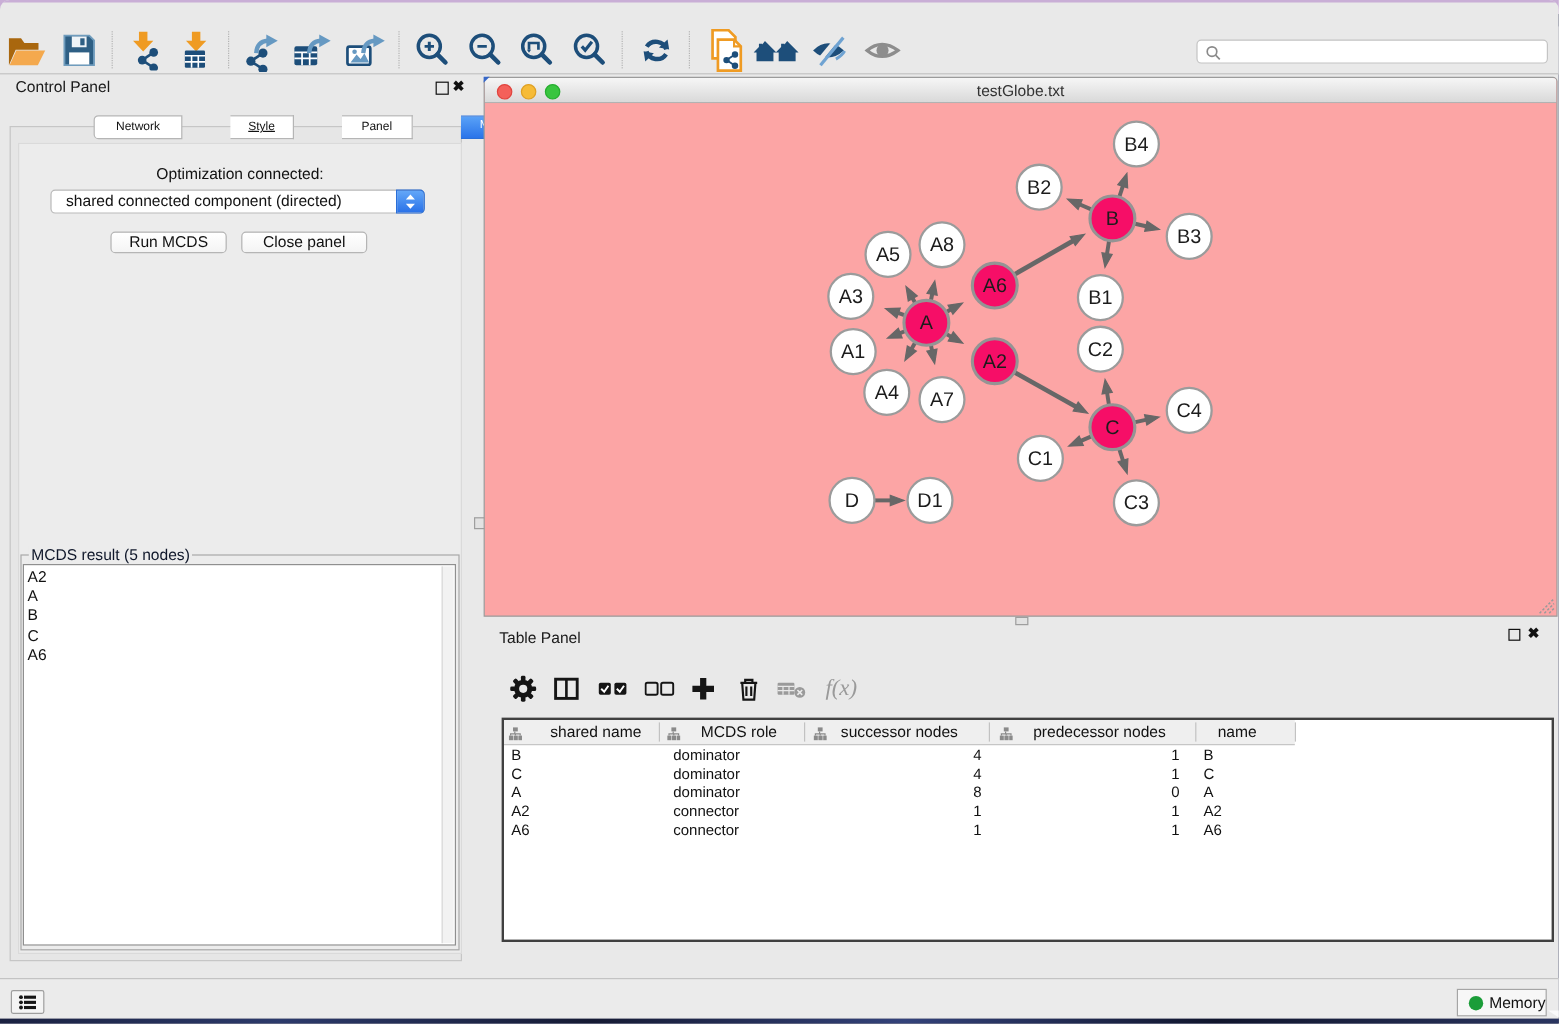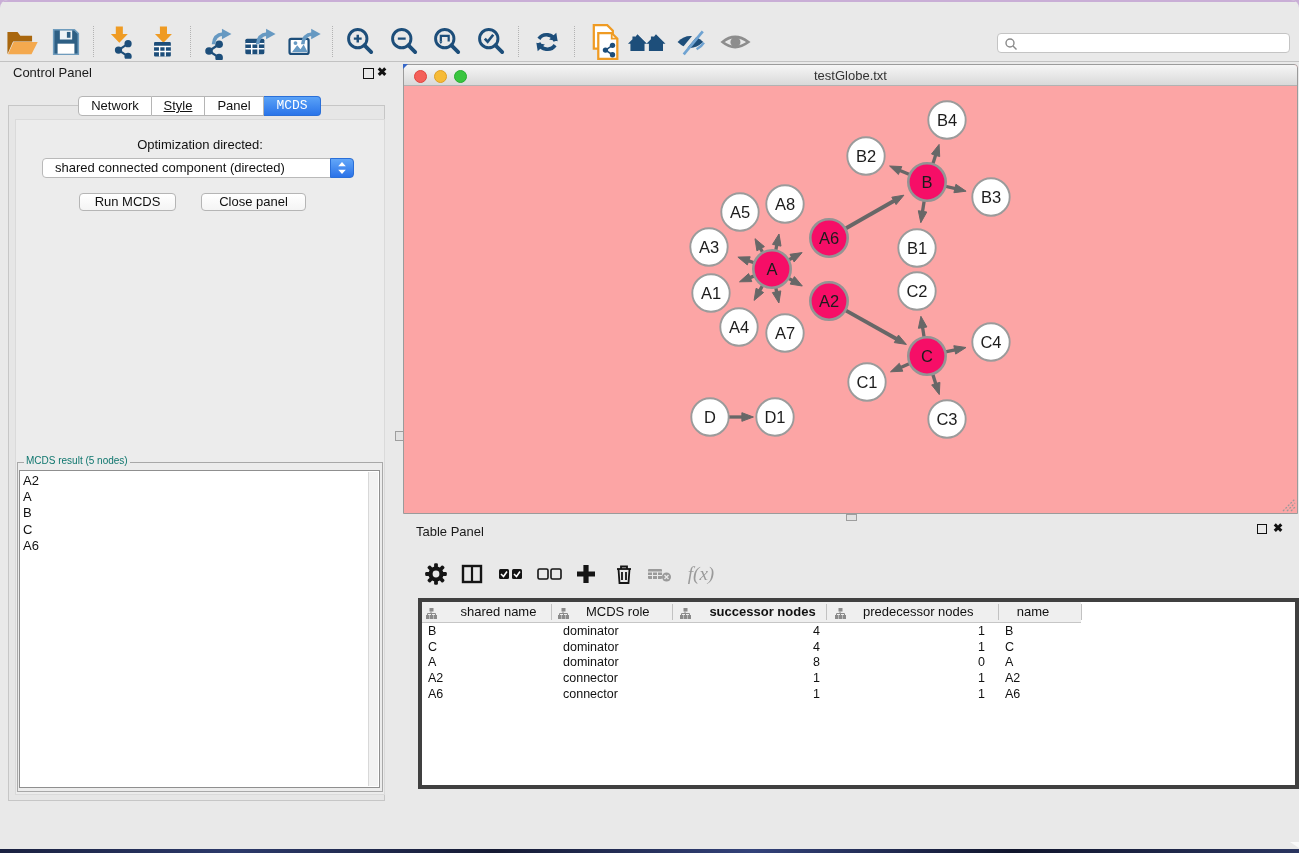--- a/index.html
+++ b/index.html
@@ -12,39 +12,39 @@
 .ttext{position:absolute;top:0;width:100%;text-align:center;font-size:13px;color:#404040;line-height:20px;}
 .toolbar{position:absolute;left:0;top:22px;width:1299px;height:39px;background:#e9e9e9;border-bottom:1px solid #c2c2c2;}
 .tsep{position:absolute;top:4px;height:31px;width:0;border-left:1px dotted #b3b3b3;}
 .ticon{position:absolute;top:0;height:39px;display:flex;align-items:center;justify-content:center;}
 #toolbar .ticon svg{transform:scale(1.12);}
 .search{position:absolute;left:997px;top:11px;width:291px;height:18px;background:#fff;border:1px solid #c4c4c4;border-radius:4px;}
 
 .cptitle{position:absolute;left:13px;top:65px;font-size:13px;color:#1a1a1a;}
 .sqbtn{position:absolute;width:9px;height:9px;border:1.6px solid #111;}
 .xbtn{position:absolute;font-size:12px;font-weight:bold;color:#111;}
-.tabbar{position:absolute;display:flex;font-size:13px;color:#111;}
+.tabbar{position:absolute;display:flex;font-size:10px;color:#111;gap:40px;}
 .tab{background:#fff;border:1px solid #b5b5b5;border-left:none;padding:0 0;text-align:center;line-height:18px;height:18px;}
 .tab.first{border-left:1px solid #b5b5b5;border-radius:4px 0 0 4px;}
 .tab.last{border-radius:0 4px 4px 0;}
 .tab.sel{background:linear-gradient(180deg,#5aa2f7,#2a74e9);color:#fff;border-color:#2a6fd8;}
 .panel1{position:absolute;left:8px;top:105px;width:375px;height:694px;border:1px solid #c6c6c6;background:#e6e6e6;}
 .panel2{position:absolute;left:15px;top:119px;width:368px;height:674px;border:1px solid #dadada;background:#ececec;}
 .btn{position:absolute;background:linear-gradient(180deg,#ffffff,#f4f4f4);border:1px solid #b5b5b5;border-radius:4px;font-size:13px;color:#111;text-align:center;line-height:16px;height:16px;}
 .grp{position:absolute;left:17px;top:462px;width:364px;height:328px;border:1px solid #a8a8a8;}
-.grplabel{position:absolute;left:24px;top:455px;font-size:10px;color:#0f766e;background:#ececec;padding:0 2px;}
+.grplabel{position:absolute;left:24px;top:455px;font-size:13px;color:#0f172a;background:#ececec;padding:0 2px;}
 .list{position:absolute;left:19px;top:470px;width:359px;height:316px;background:#fff;border:1px solid #8f8f8f;font-size:13px;color:#111;}
 .list .it{height:16.2px;line-height:16.2px;padding-left:3px;}
 .scrollv{position:absolute;right:1px;top:1px;width:9px;height:314px;background:#f2f2f2;border-left:1px solid #d8d8d8;}
 
 .netwin{position:absolute;left:403px;top:64px;width:893px;height:448px;background:#fca5a5;border:1.5px solid #9b9b9b;border-radius:4px 4px 0 0;}
 .nettb{position:absolute;left:0;top:0;width:100%;height:20px;background:linear-gradient(180deg,#f6f6f6,#d9d9d9);border-bottom:1px solid #b2b2b2;border-radius:3px 3px 0 0;}
 
 .tptitle{position:absolute;left:416px;top:524px;font-size:13px;color:#1a1a1a;}
-.tbox{position:absolute;left:418px;top:598px;width:873px;height:183px;background:#fff;border:4px solid #404040;}
+.tbox{position:absolute;left:418px;top:598px;width:873px;height:183px;background:#fff;border:2px solid #404040;}
 .thead{position:absolute;left:0;top:0;width:659px;height:20px;background:#efefef;border-bottom:1px solid #c6c6c6;font-size:13px;color:#111;}
 .hsep{position:absolute;top:2px;height:16px;width:0;border-left:1px solid #c2c2c2;}
 .hlab{position:absolute;top:0;line-height:20px;text-align:center;}
 .trow{position:absolute;font-size:12.5px;color:#111;height:15.7px;line-height:15.7px;}
 .cell{position:absolute;top:0;}
 .btabs{position:absolute;top:791px;display:flex;font-size:13px;}
 .btab{background:#fff;border:1px solid #ababab;border-left:none;height:18px;line-height:18px;text-align:center;color:#111;}
 .btab.first{border-left:1px solid #ababab;border-radius:4.5px 0 0 4.5px;}
 .btab.last{border-radius:0 4.5px 4.5px 0;}
 .btab.sel{background:linear-gradient(180deg,#58a0f7,#2d7bed);color:#fff;border-color:#2a6fd8;}
@@ -247,30 +247,30 @@
 <div class="sqbtn" style="left:363px;top:68px;"></div>
 <div class="xbtn" style="left:377px;top:65px;">✖</div>
 <div class="panel1"></div>
 <div class="panel2"></div>
 <div class="tabbar" style="left:78px;top:96px;">
  <div class="tab first" style="width:72px;">Network</div>
  <div class="tab" style="width:52px;text-decoration:underline;">Style</div>
  <div class="tab" style="width:58px;">Panel</div>
  <div class="tab sel last" style="width:56px;font-family:Liberation Mono, monospace;">MCDS</div>
 </div>
-<div class="ab" style="left:0;top:137px;width:400px;text-align:center;font-size:13px;color:#111;">Optimization directed:</div>
+<div class="ab" style="left:0;top:137px;width:400px;text-align:center;font-size:13px;color:#111;">Optimization connected:</div>
 <div class="ab" style="left:42px;top:158px;width:310px;height:18px;background:#fff;border:1px solid #b9b9b9;border-radius:4px;">
  <div class="ab" style="left:12px;top:0;font-size:13px;line-height:18px;color:#111;">shared connected component (directed)</div>
  <div class="ab" style="right:-1px;top:-1px;width:22px;height:18px;background:linear-gradient(180deg,#63a7f8,#2a72e8);border:1px solid #2a6fd8;border-radius:0 4px 4px 0;">
   <svg width="22" height="18" viewBox="0 0 22 18">
           <path d="M7.2 7.2 L11 3 L14.8 7.2 Z M7.2 10.8 L11 15 L14.8 10.8 Z" fill="#fff"></path>
         </svg>
  </div>
 </div>
-<div class="btn" style="left:79px;top:193px;width:95px;">Run MCDS</div>
+<div class="btn" style="left:92px;top:193px;width:95px;">Run MCDS</div>
 <div class="btn" style="left:201px;top:193px;width:103px;">Close panel</div>
 <div class="grp"></div>
 <div class="grplabel">MCDS result (5 nodes)</div>
 <div class="list">
  <div class="it" style="margin-top:2px;">A2</div>
       <div class="it">A</div>
       <div class="it">B</div>
       <div class="it">C</div>
       <div class="it">A6</div>
  <div class="scrollv" style="height:314px;"></div>
@@ -488,21 +488,21 @@
         <div class="hlab" style="left:142px;width:107.5px;">MCDS role</div>
         <div class="ab" style="left:258px;top:4.5px;"><svg width="11" height="11" viewBox="0 0 11 11">
             <g fill="#8a8a8a">
               <rect x="3.5" y="0" width="4" height="3.5"></rect>
               <rect x="0" y="7" width="3.5" height="4"></rect>
               <rect x="4" y="7" width="3.5" height="4"></rect>
               <rect x="8" y="7" width="3" height="4"></rect>
               <path d="M5 3.5 v2 M1.5 7 v-1.5 h8 V7 M5.5 5 v2" stroke="#8a8a8a" stroke-width="1" fill="none"></path>
             </g>
           </svg></div>
-        <div class="hlab" style="left:256px;width:169px;font-weight:bold;">successor nodes</div>
+        <div class="hlab" style="left:245px;width:169px;">successor nodes</div>
         <div class="ab" style="left:412.5px;top:4.5px;"><svg width="11" height="11" viewBox="0 0 11 11">
             <g fill="#8a8a8a">
               <rect x="3.5" y="0" width="4" height="3.5"></rect>
               <rect x="0" y="7" width="3.5" height="4"></rect>
               <rect x="4" y="7" width="3.5" height="4"></rect>
               <rect x="8" y="7" width="3" height="4"></rect>
               <path d="M5 3.5 v2 M1.5 7 v-1.5 h8 V7 M5.5 5 v2" stroke="#8a8a8a" stroke-width="1" fill="none"></path>
             </g>
           </svg></div>
         <div class="hlab" style="left:416.5px;width:159.5px;">predecessor nodes</div>
@@ -537,14 +537,30 @@
         <div class="cell" style="left:583px;">A2</div>
       </div>
       <div class="trow" style="left:0;top:84.80000000000001px;width:873px;">
         <div class="cell" style="left:6px;">A6</div>
         <div class="cell" style="left:141px;">connector</div>
         <div class="cell" style="left:249px;width:149px;text-align:right;">1</div>
         <div class="cell" style="left:403px;width:160px;text-align:right;">1</div>
         <div class="cell" style="left:583px;">A6</div>
       </div>
     </div>
+<div class="statusbar">
+ <div class="ab" style="left:9px;top:9px;width:26px;height:18px;background:#f4f4f4;border:1px solid #9e9e9e;border-radius:2px;"><svg width="26" height="18" viewBox="0 0 26 18">
+          <g fill="#151515">
+            <circle cx="7.5" cy="5" r="1.6"></circle>
+            <rect x="10" y="3.7" width="10" height="2.6"></rect>
+            <circle cx="7.5" cy="9.3" r="1.6"></circle>
+            <rect x="10" y="8" width="10" height="2.6"></rect>
+            <circle cx="7.5" cy="13.6" r="1.6"></circle>
+            <rect x="10" y="12.3" width="10" height="2.6"></rect>
+          </g>
+        </svg></div>
+ <div class="ab" style="left:1214px;top:8px;width:73px;height:21px;background:#f7f7f7;border:1px solid #a5a5a5;font-size:13px;color:#111;">
+  <div class="ab" style="left:9px;top:5px;width:12px;height:12px;border-radius:50%;background:#1b9d39;"></div>
+  <div class="ab" style="left:26px;top:0;line-height:21px;">Memory</div>
+ </div>
+</div>
 </div>
 <div style="position:absolute;left:1290px;top:842px;width:0;height:0;border-bottom:6px solid transparent;border-right:9px solid #fafafa;z-index:5;"></div>
 <div style="position:absolute;left:0;top:849px;width:1299px;height:4px;background:linear-gradient(90deg,#1a2140,#2c3a6b 18%,#151a33 38%,#33427a 58%,#10152c 78%,#2a3560 100%);"></div>
 </body></html>

